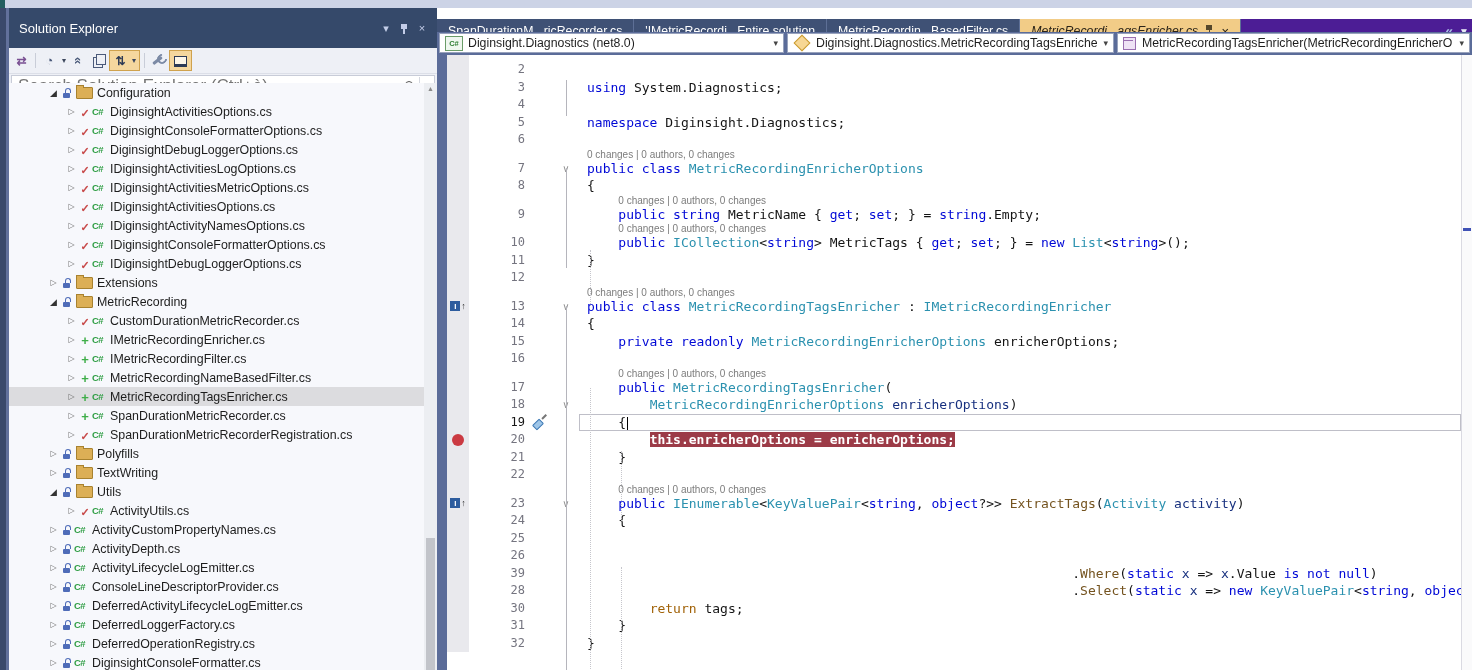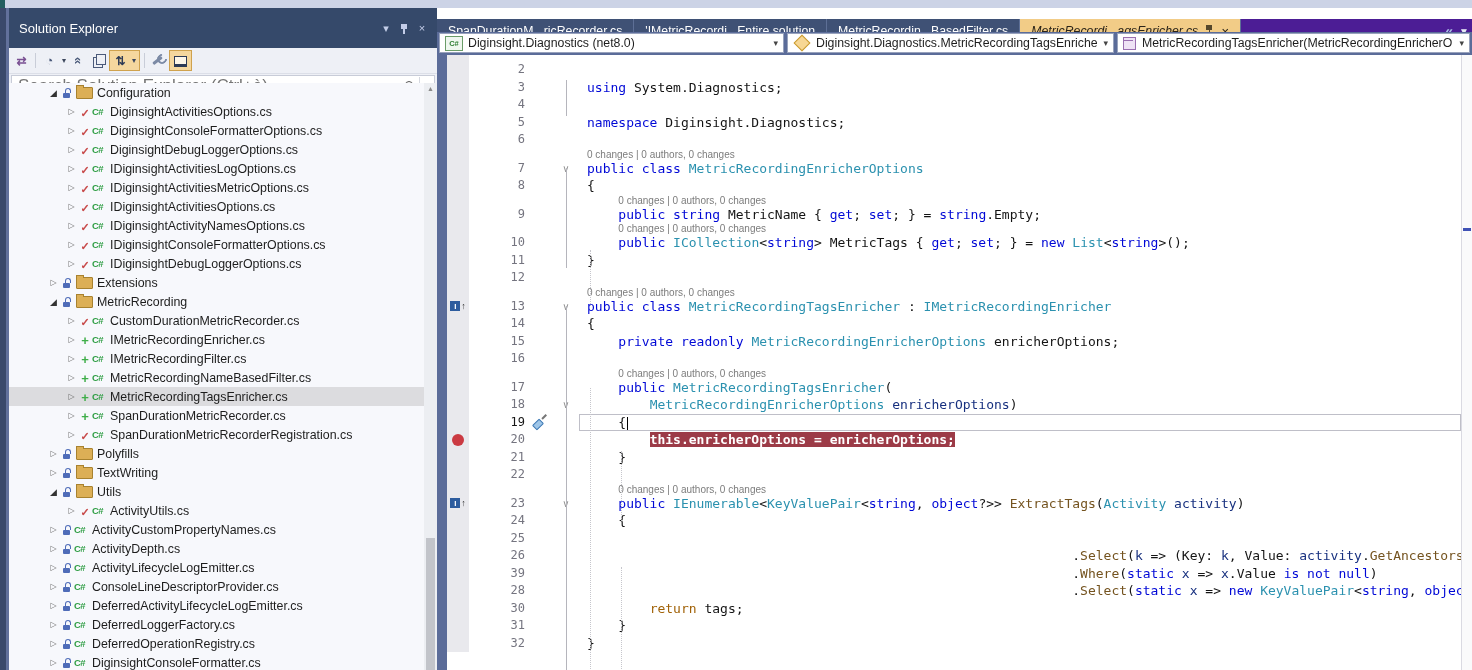--- a/index.html
+++ b/index.html
@@ -626,21 +626,20 @@
           <div class="gcell"></div>
           <div class="lncell">25</div>
           <div class="qacell"></div>
           <div class="fmcell"></div>
         </div>
         <div class="crow">
           <div class="gcell"></div>
           <div class="lncell">26</div>
           <div class="qacell"></div>
           <div class="fmcell"></div>
-          <div class="cdcell">                                                              <span class="p">.</span><span class="m">Select</span><span class="p">(</span><span class="i">k</span><span class="p"> =&gt; (Key: </span><span class="i">k</span><span class="p">, Value: </span><span class="i">activity</span><span class="p">.</span><span class="m">GetAncestors</span></div>
         </div>
         <div class="crow">
           <div class="gcell"></div>
           <div class="lncell">39</div>
           <div class="qacell"></div>
           <div class="fmcell"></div>
           <div class="cdcell">                                                              <span class="p">.</span><span class="m">Where</span><span class="p">(</span><span class="k">static</span><span class="p"> </span><span class="i">x</span><span class="p"> =&gt; </span><span class="i">x</span><span class="p">.Value </span><span class="k">is</span><span class="p"> </span><span class="k">not</span><span class="p"> </span><span class="k">null</span><span class="p">)</span></div>
         </div>
         <div class="crow">
           <div class="gcell"></div>

